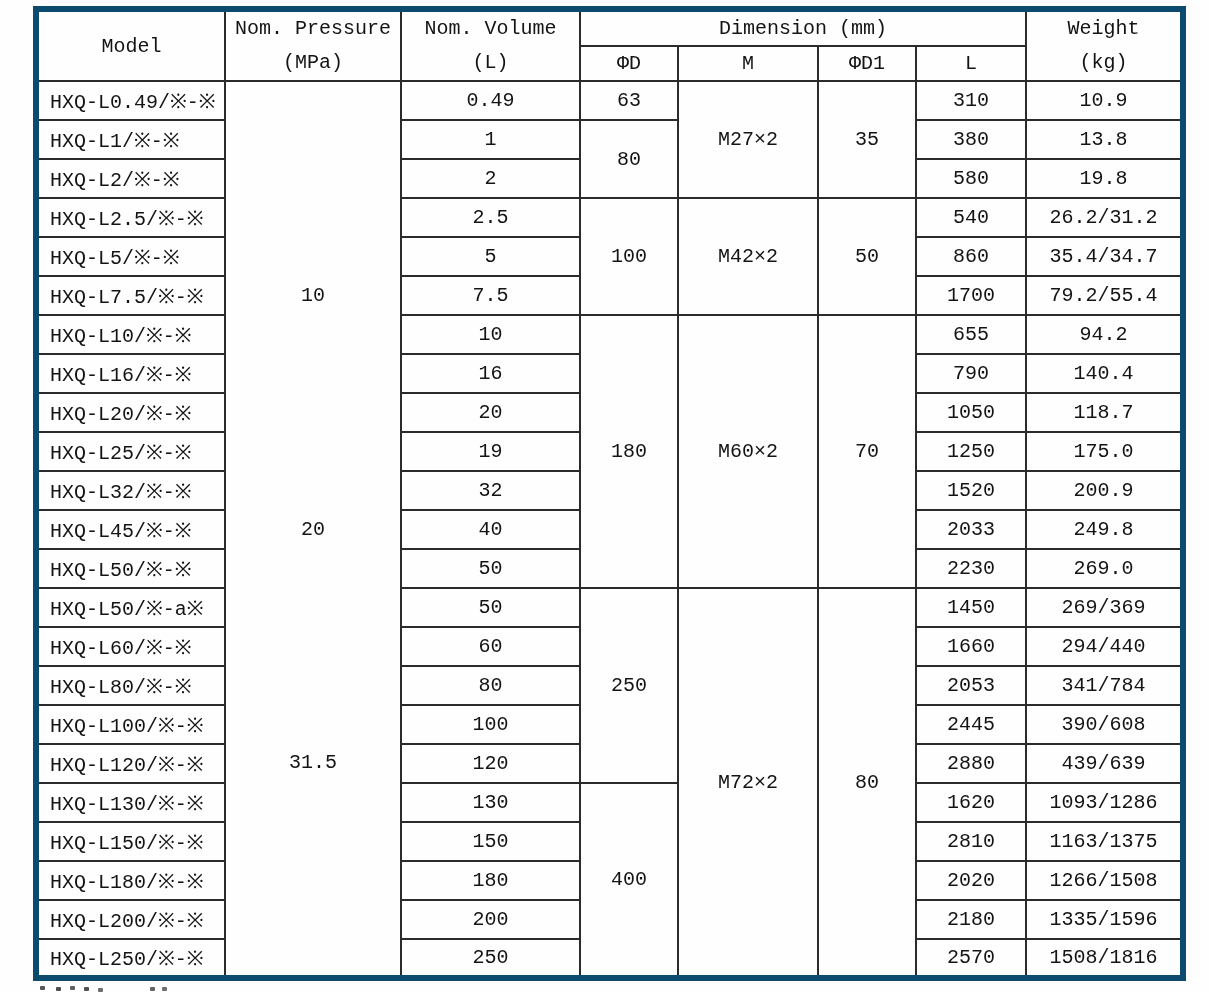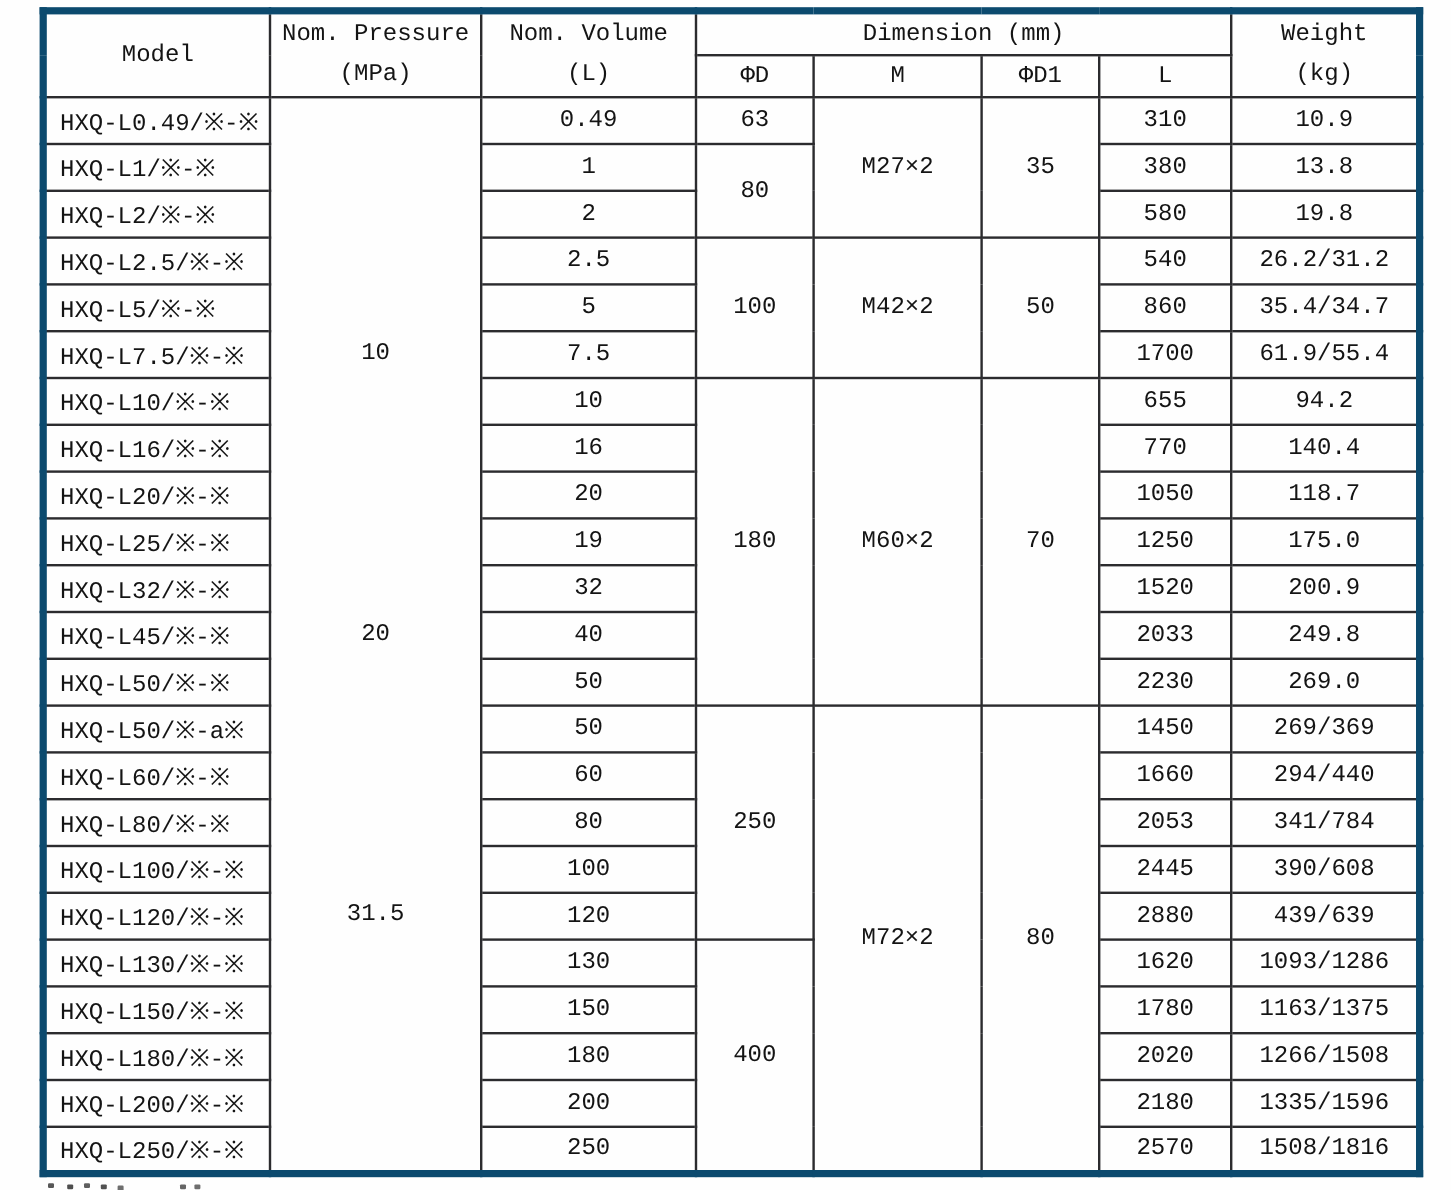--- a/index.html
+++ b/index.html
@@ -136,35 +136,35 @@
       <tr class="dr">
         <td class="model">HXQ-L5/※-※</td>
         <td>5</td>
         <td>860</td>
         <td>35.4/34.7</td>
       </tr>
       <tr class="dr">
         <td class="model">HXQ-L7.5/※-※</td>
         <td>7.5</td>
         <td>1700</td>
-        <td>61.9/55.4</td>
+        <td>79.2/55.4</td>
       </tr>
       <tr class="dr">
         <td class="model">HXQ-L10/※-※</td>
         <td>10</td>
         <td rowspan="7">180</td>
         <td rowspan="7">M60×2</td>
         <td rowspan="7">70</td>
         <td>655</td>
         <td>94.2</td>
       </tr>
       <tr class="dr">
         <td class="model">HXQ-L16/※-※</td>
         <td>16</td>
-        <td>770</td>
+        <td>790</td>
         <td>140.4</td>
       </tr>
       <tr class="dr">
         <td class="model">HXQ-L20/※-※</td>
         <td>20</td>
         <td>1050</td>
         <td>118.7</td>
       </tr>
       <tr class="dr">
         <td class="model">HXQ-L25/※-※</td>
@@ -226,21 +226,21 @@
       <tr class="dr">
         <td class="model">HXQ-L130/※-※</td>
         <td>130</td>
         <td rowspan="5">400</td>
         <td>1620</td>
         <td>1093/1286</td>
       </tr>
       <tr class="dr">
         <td class="model">HXQ-L150/※-※</td>
         <td>150</td>
-        <td>1780</td>
+        <td>2810</td>
         <td>1163/1375</td>
       </tr>
       <tr class="dr">
         <td class="model">HXQ-L180/※-※</td>
         <td>180</td>
         <td>2020</td>
         <td>1266/1508</td>
       </tr>
       <tr class="dr">
         <td class="model">HXQ-L200/※-※</td>

